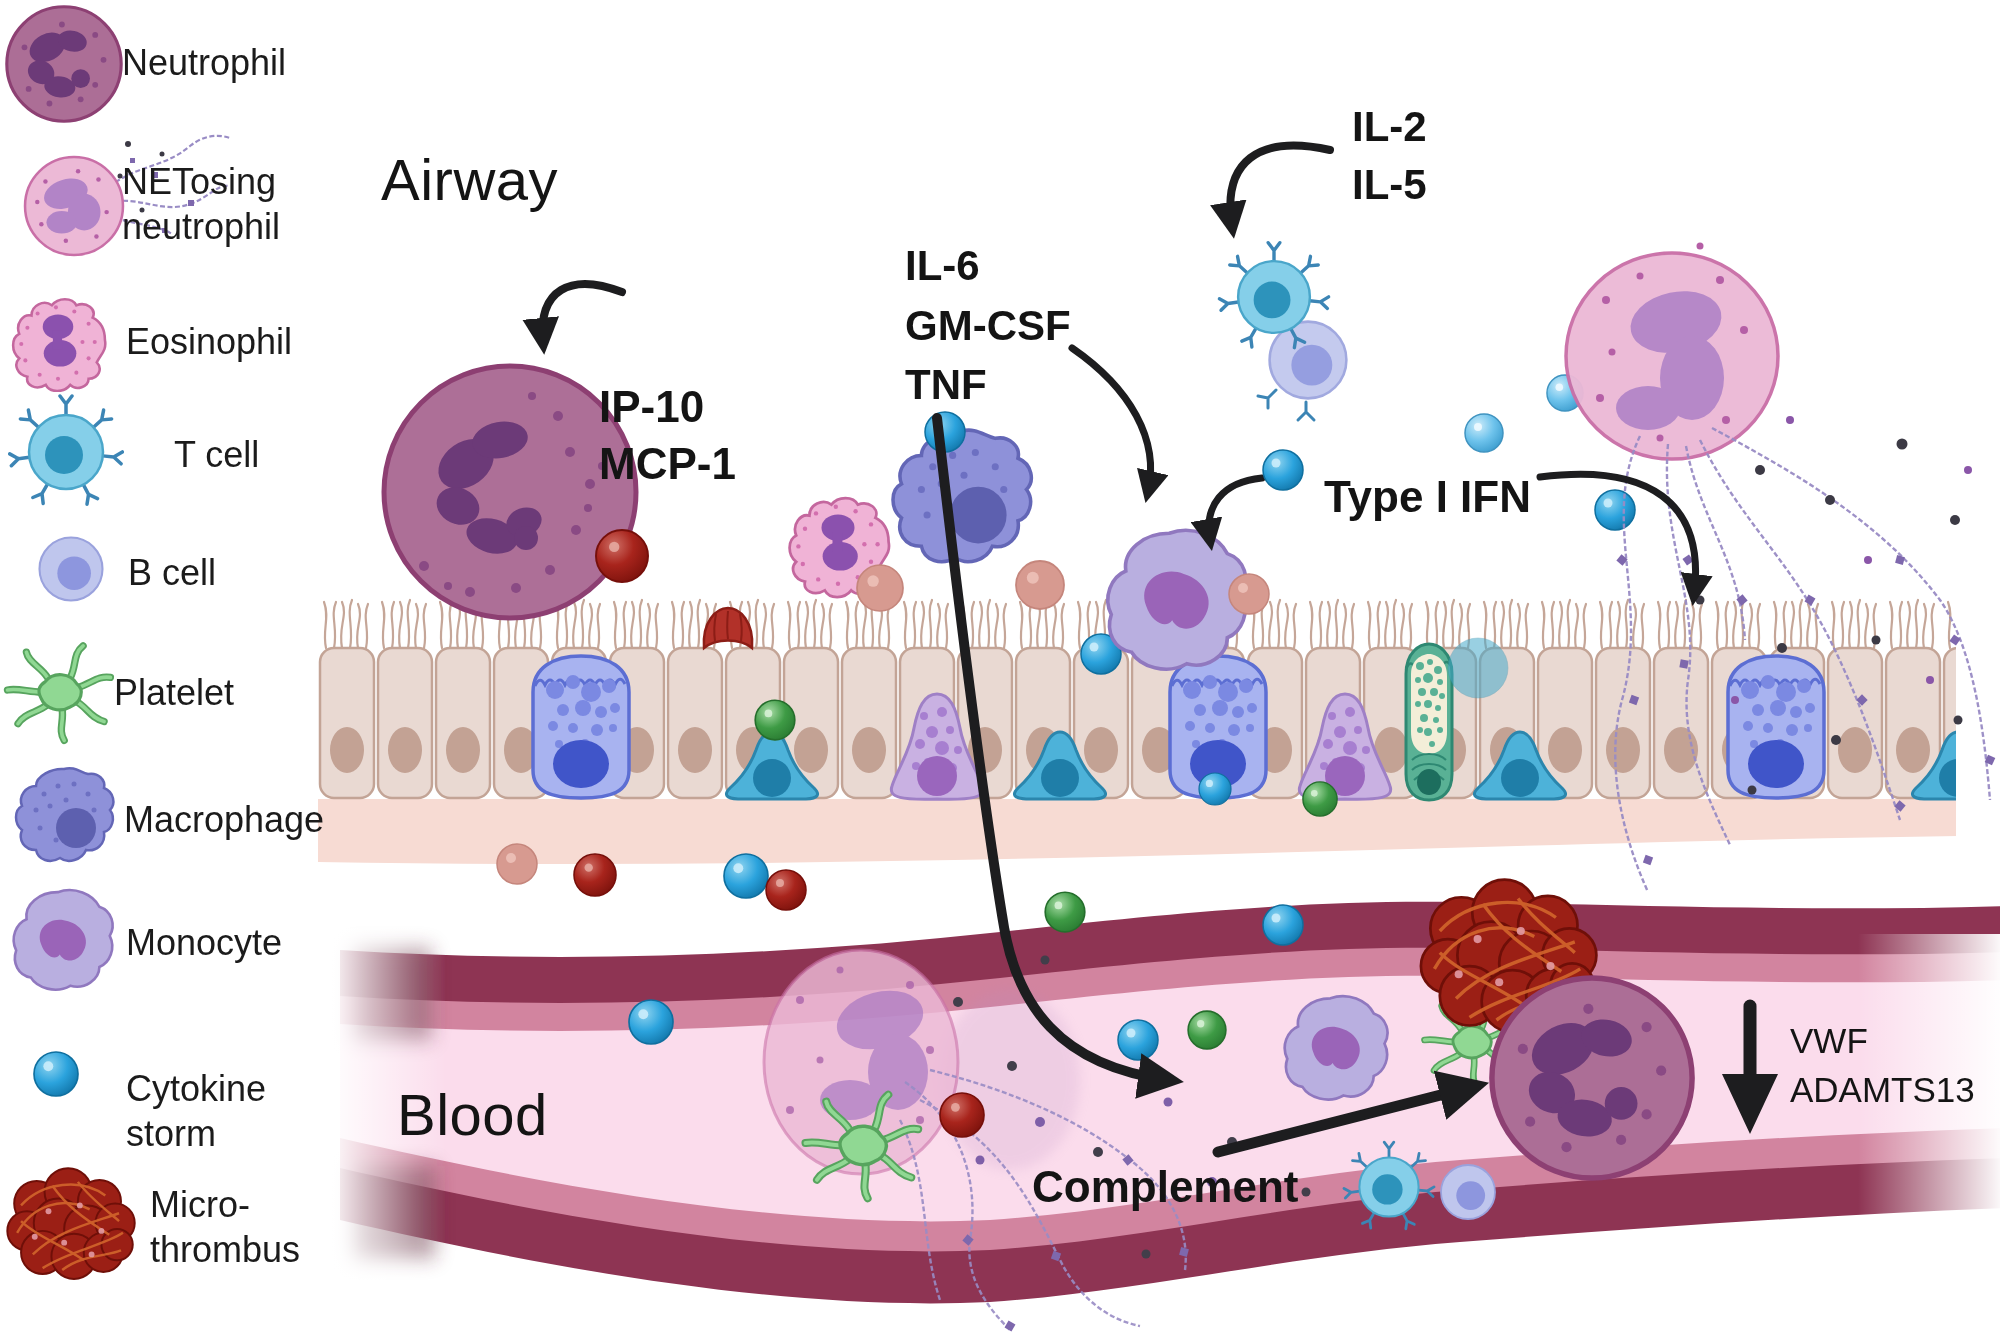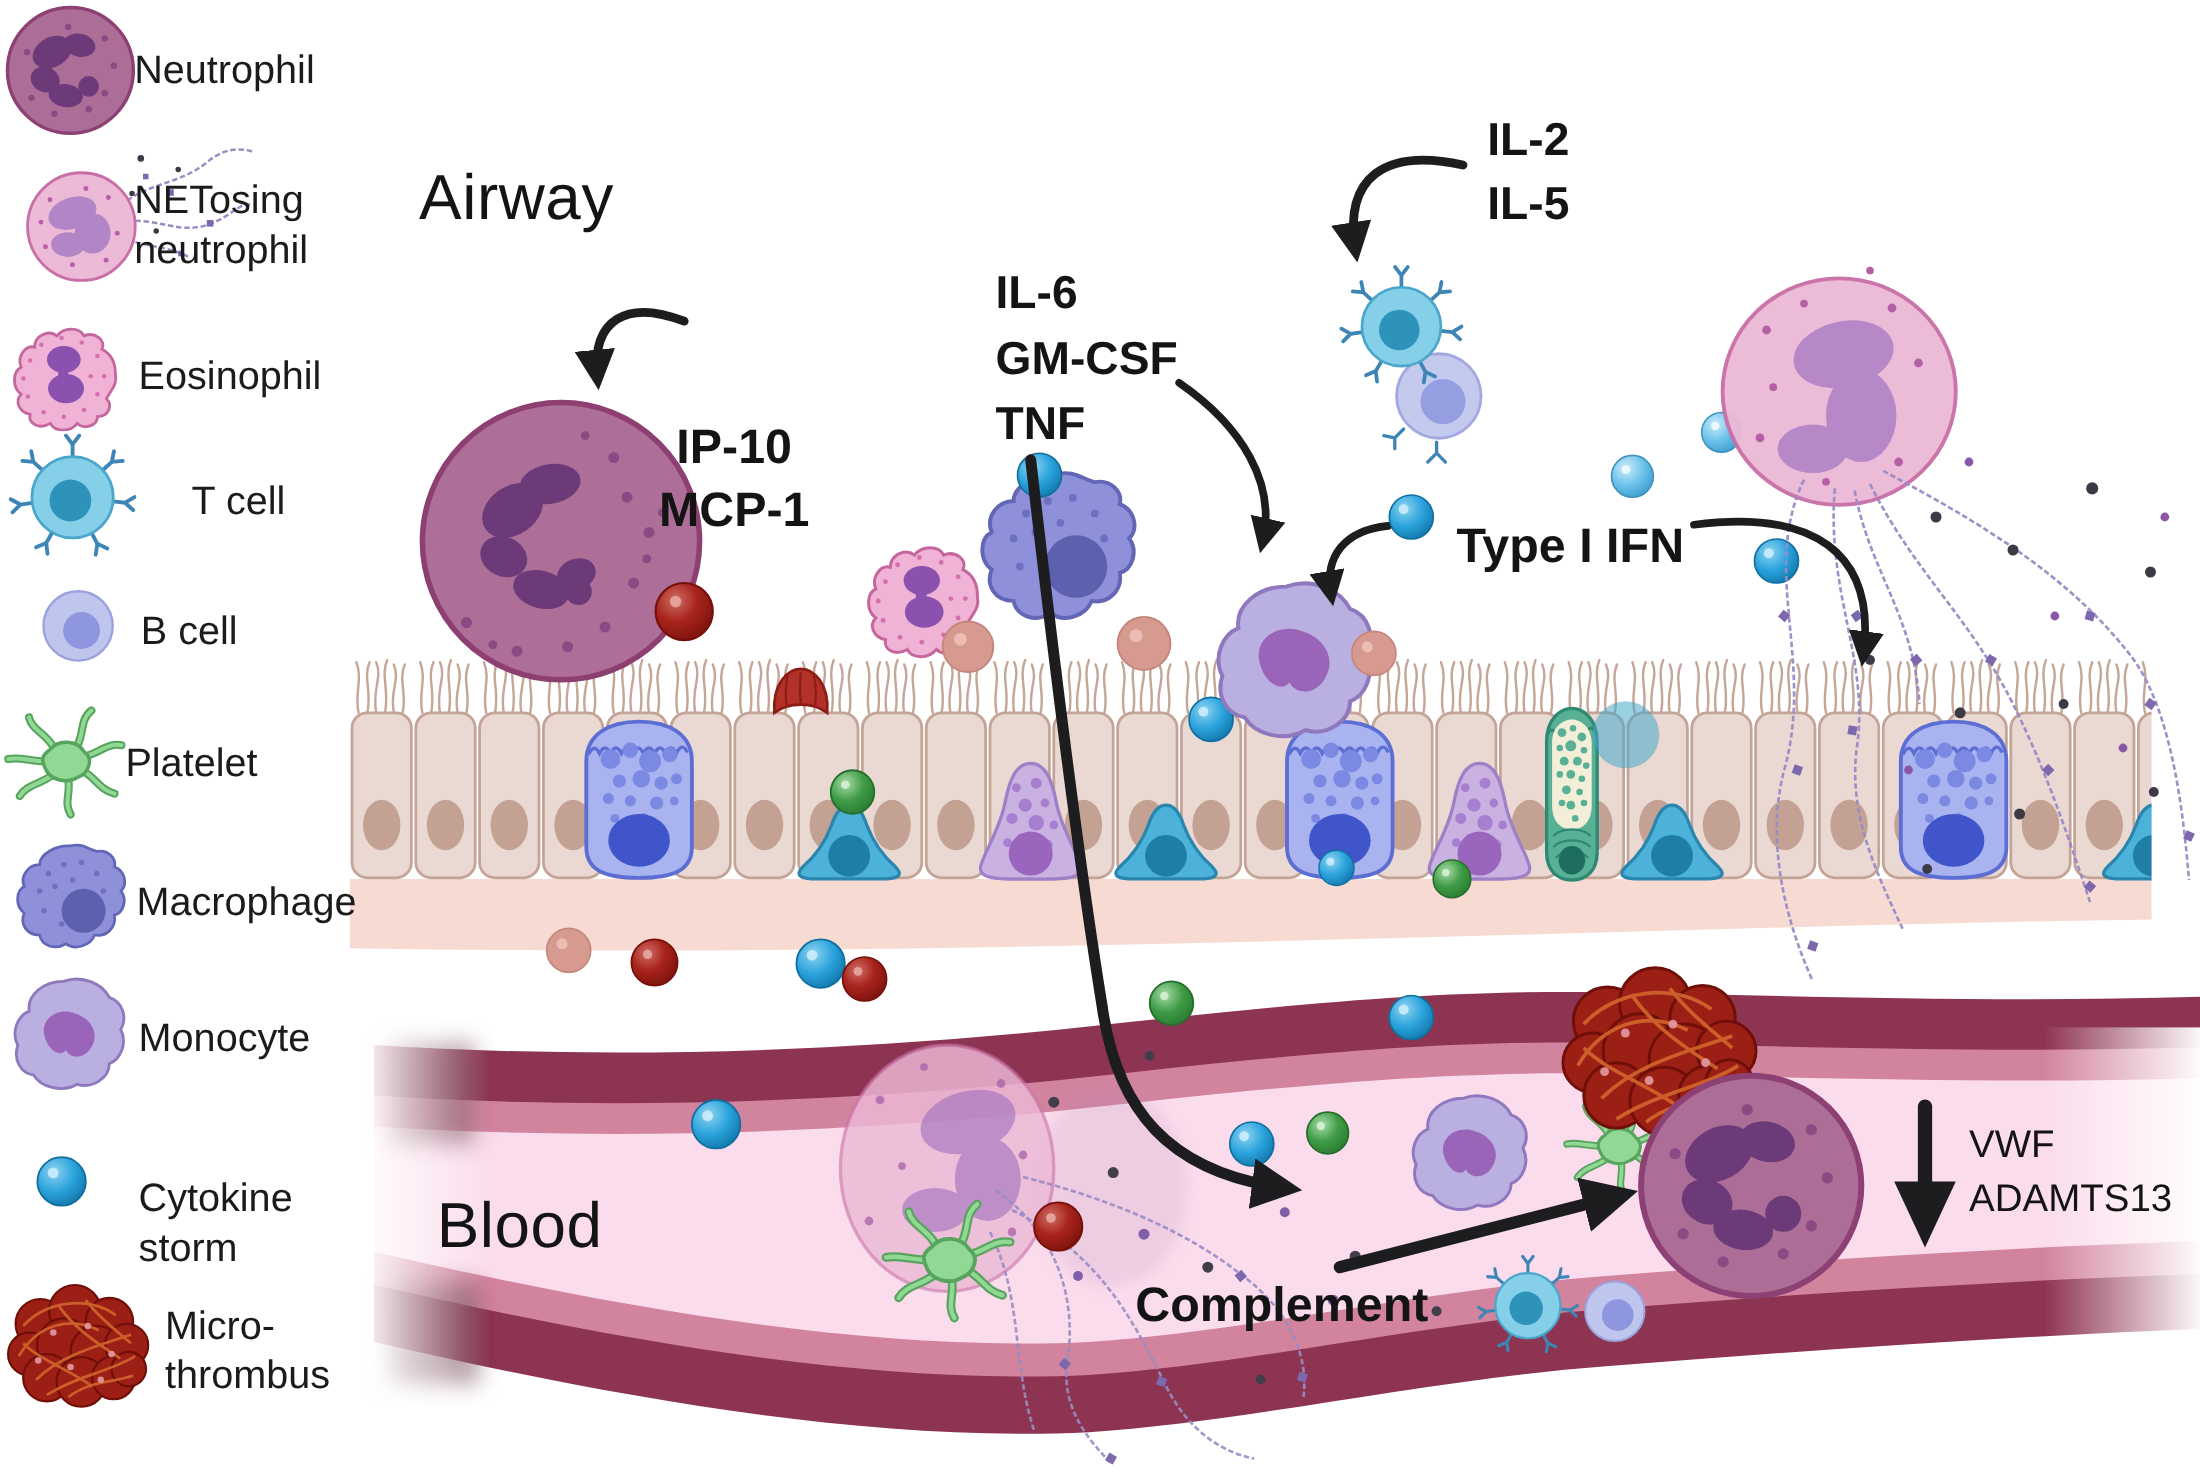--- a/index.html
+++ b/index.html
@@ -598,21 +598,21 @@
   <g>
     <path d="M1750,1006 L1750,1080" stroke-width="13"></path>
     <polygon points="1722,1074 1778,1074 1750,1134" fill="#1d1d1f" stroke="none"></polygon>
   </g>
   <use href="#sym-cyto" transform="translate(1283,470)" stroke="none"></use>
 </g>
 </svg>
 
 <div class="lbl big" style="left:381px;top:146px;text-align:right;">Airway</div>
 <div class="lbl big" style="left:397px;top:1081px;">Blood</div>
-<div class="lbl ann" style="left:599px;top:378px;font-size:44px;line-height:1.3;text-align:center;">IP-10
+<div class="lbl ann" style="left:599px;top:378px;font-size:44px;line-height:1.3;">IP-10
 MCP-1</div>
 <div class="lbl ann" style="left:905px;top:236px;font-size:42px;">IL-6
 GM-CSF
 TNF</div>
 <div class="lbl ann" style="left:1352px;top:98px;font-size:42px;line-height:1.38;">IL-2
 IL-5</div>
 <div class="lbl ann" style="left:1324px;top:466px;font-size:44px;">Type I IFN</div>
 <div class="lbl ann" style="left:1032px;top:1156px;font-size:44px;">Complement</div>
 <div class="lbl" style="left:1790px;top:1016px;font-size:35px;line-height:1.4;">VWF
 ADAMTS13</div>

